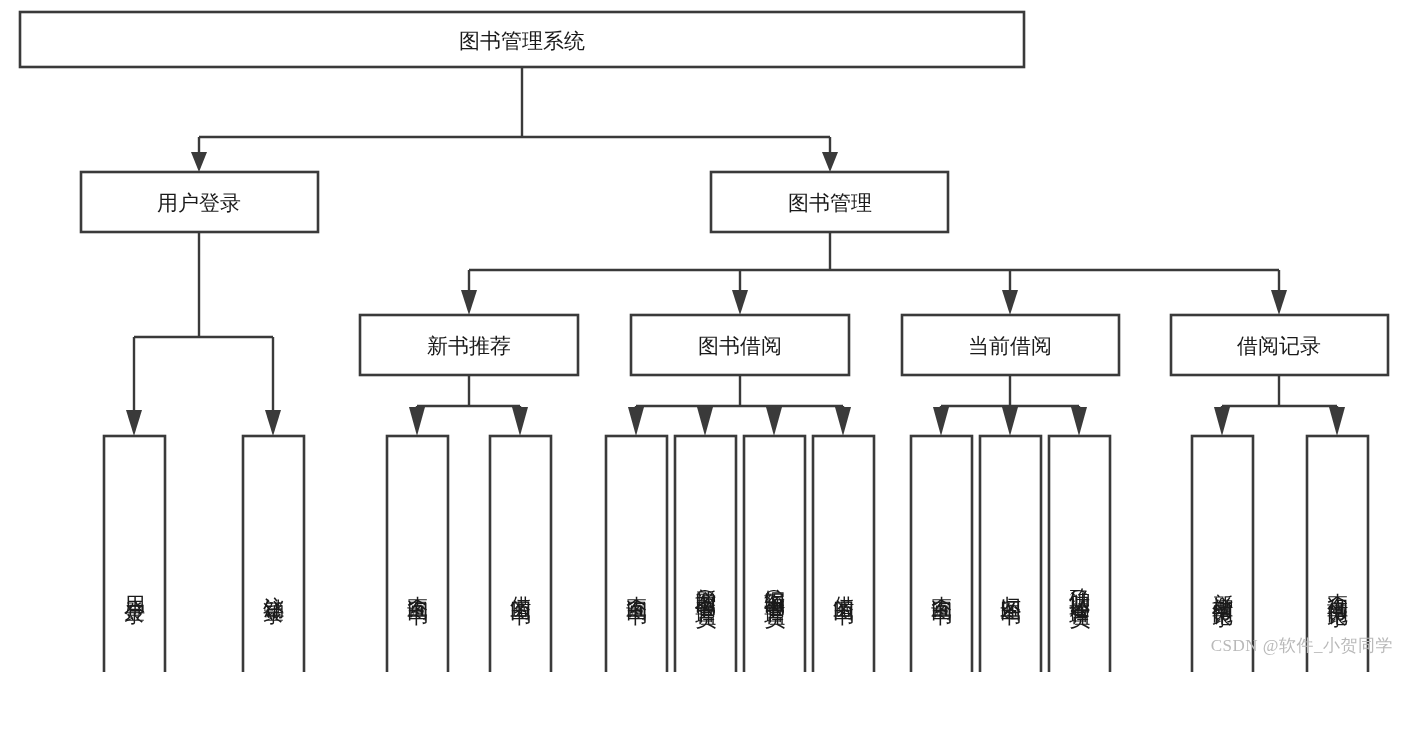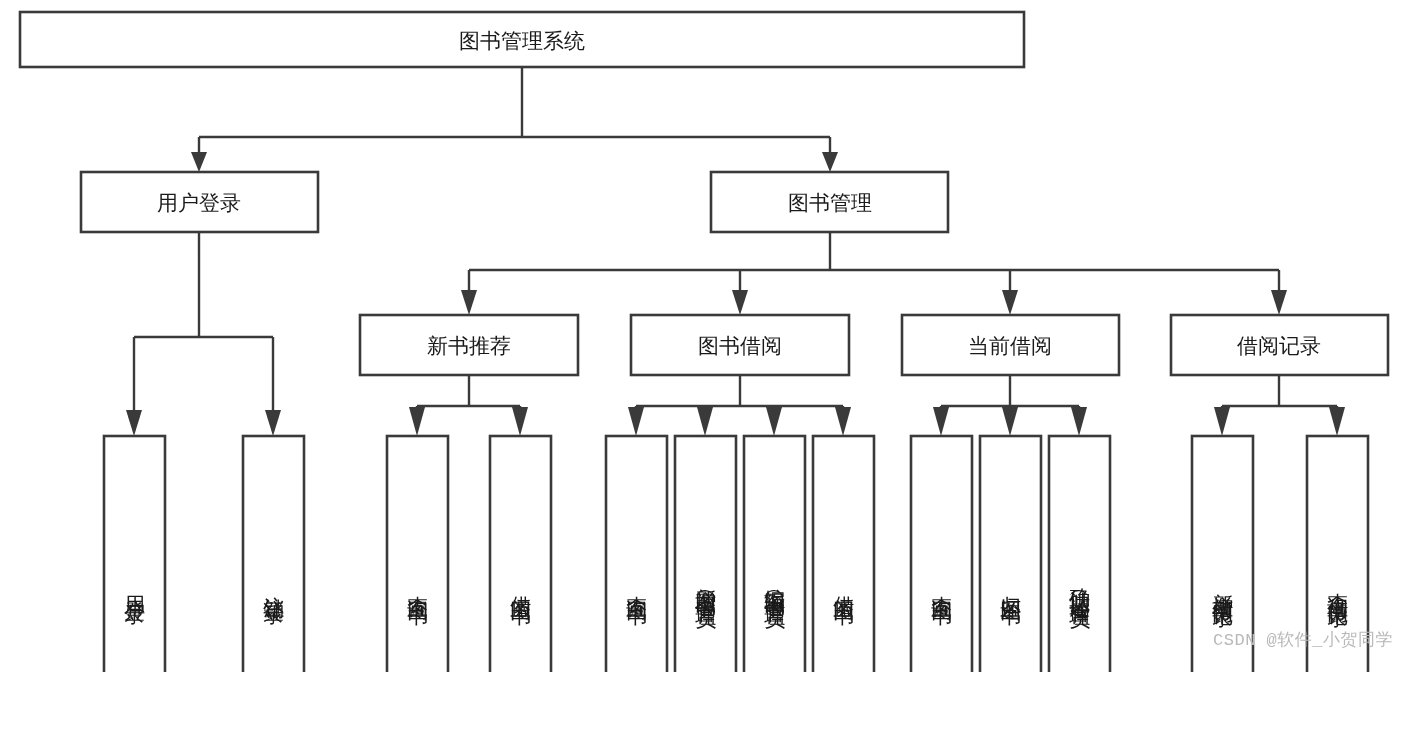--- a/index.html
+++ b/index.html
@@ -61,22 +61,22 @@
     display: flex;
     align-items: center;
     justify-content: center;
     white-space: nowrap;
     pointer-events: none;
     user-select: none;
   }
   #watermark {
     position: absolute;
     right: 12px;
-    bottom: 21px;
-    font-family: Liberation Mono, monospace;
+    bottom: 15px;
+    font-family: Liberation Serif, serif;
     font-size: 17px;
     color: #b9b9b9;
     letter-spacing: 0.5px;
     white-space: nowrap;
   }
 </style>
 </head>
 <body>
 
 <div id="diagram-root">

